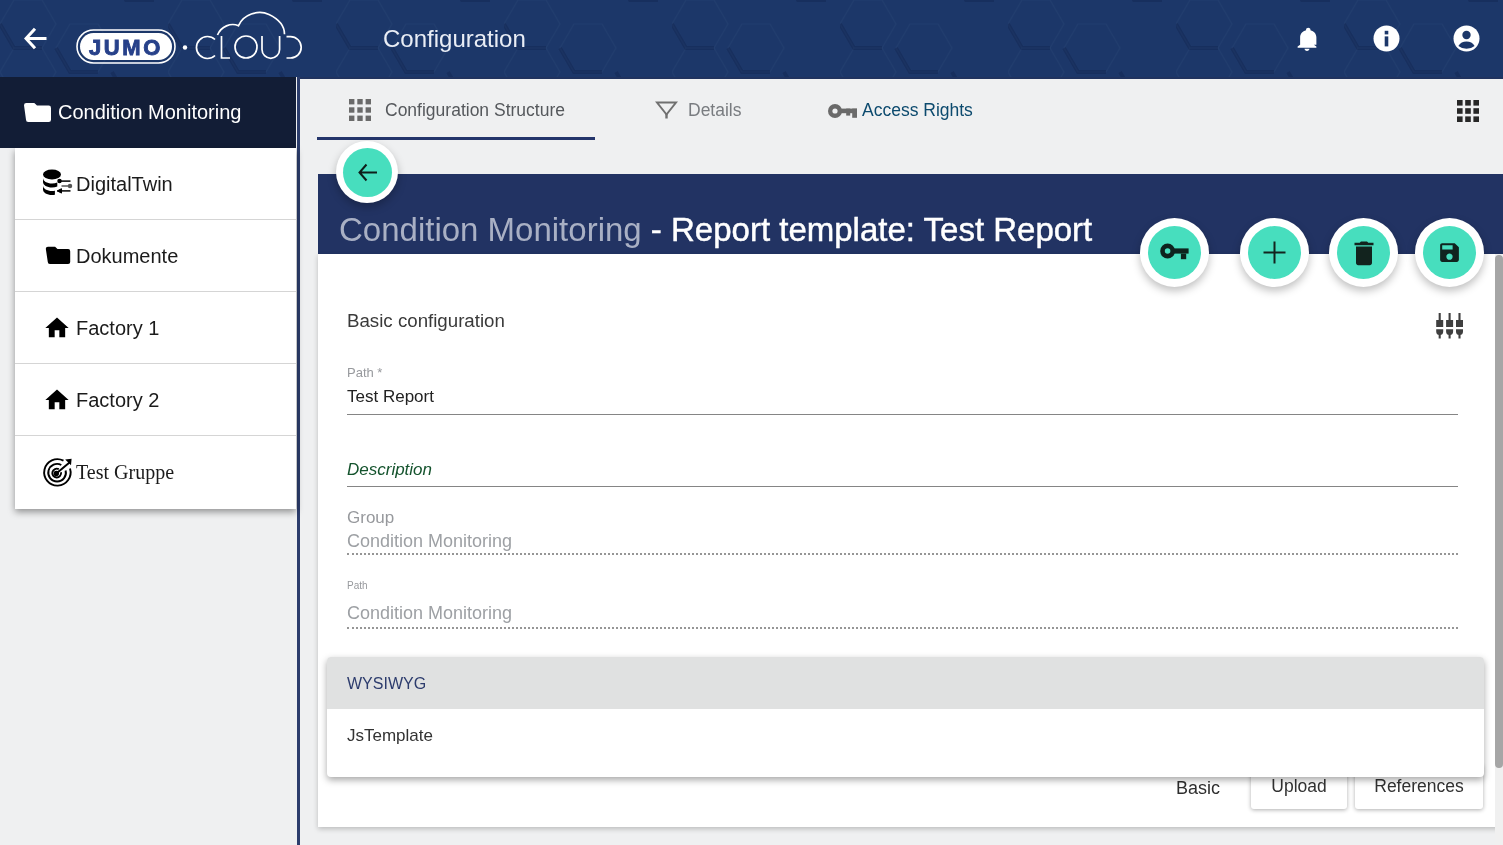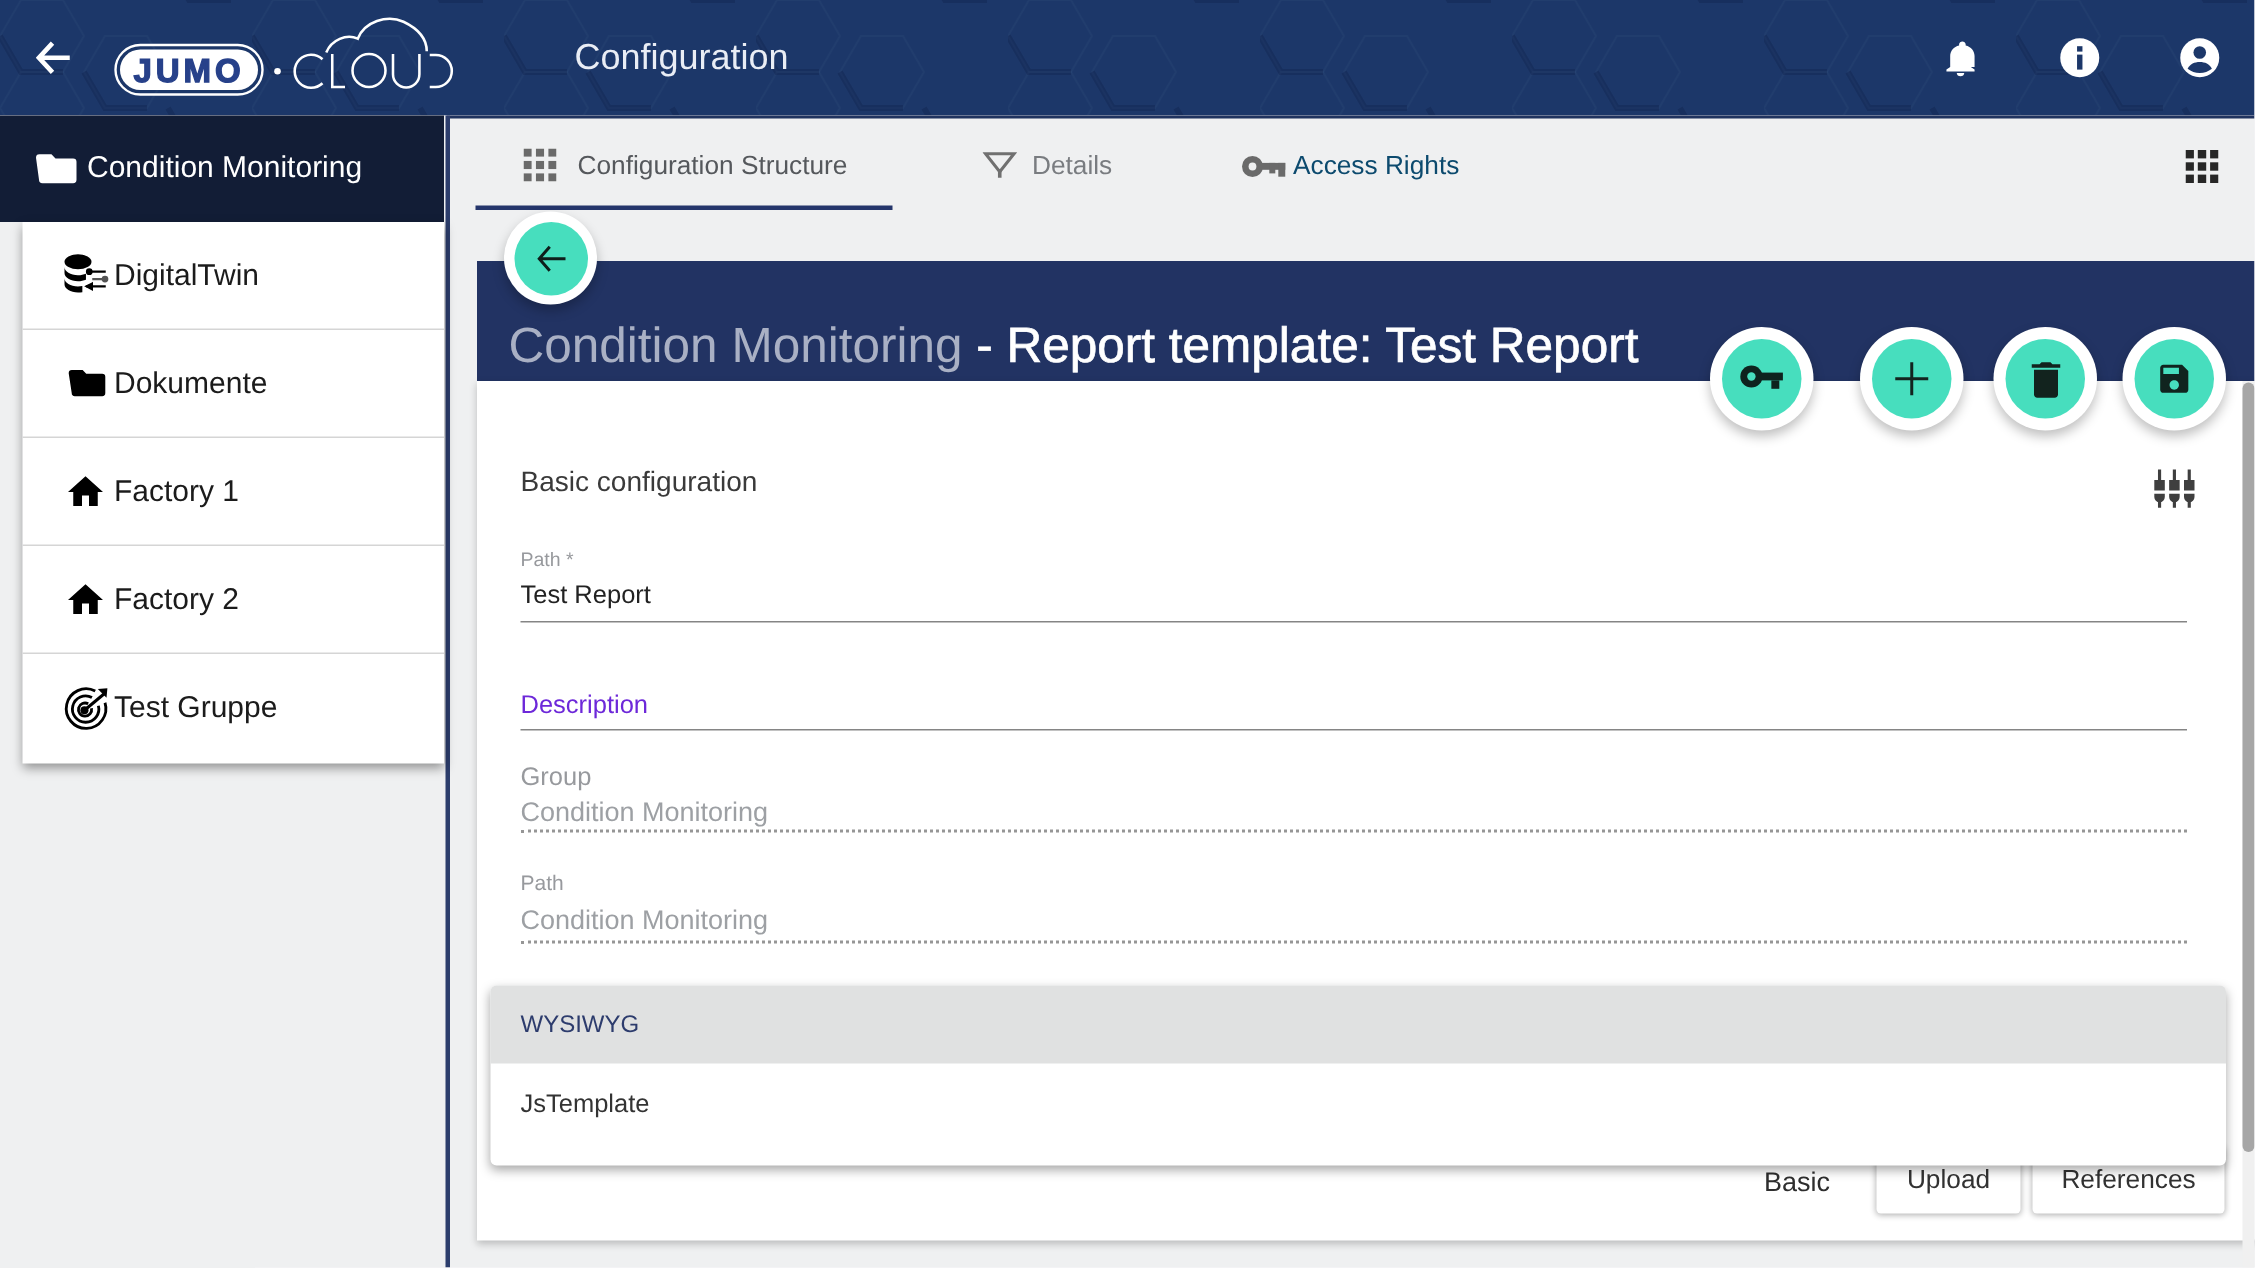--- a/index.html
+++ b/index.html
@@ -115,21 +115,21 @@
         <path fill="#000" d="M10 20v-6h4v6h5v-8h3L12 3 2 12h3v8z"></path>
       </svg>
       <div class="rowtxt">Factory 1</div>
     </div>
     <div class="row" style="top:216px;">
       <svg class="abs" style="left:28px;top:22px;" width="28" height="28" viewBox="0 0 24 24">
         <path fill="#000" d="M10 20v-6h4v6h5v-8h3L12 3 2 12h3v8z"></path>
       </svg>
       <div class="rowtxt">Factory 2</div>
     </div>
-    <div class="row" style="top:288px;border-bottom:none;">
+    <div class="row" style="top:288px;border-bottom:none;font-family:Liberation Serif, serif;">
       <svg class="abs" style="left:27px;top:20px;" width="33" height="32" viewBox="0 0 33 32">
         <g fill="none" stroke="#000" stroke-width="1.9">
           <path d="M21.5 4.7 A 13.2 13.2 0 1 0 28 12.5"></path>
           <path d="M19.3 9 A 8.8 8.8 0 1 0 23.6 14.5"></path>
           <path d="M16.8 13.2 A 4.4 4.4 0 1 0 19 16.2"></path>
         </g>
         <circle cx="14.3" cy="17.5" r="2.7" fill="#000"></circle>
         <path d="M14.3 17.5 L27.5 6.5" stroke="#000" stroke-width="2" fill="none"></path>
         <path d="M23.2 3.4 L29.6 2.8 L29 9.2 Z" fill="#000"></path>
       </svg>
@@ -211,26 +211,26 @@
             <path d="M4.7 2 L4.7 9" fill="none"></path>
             <rect x="1.2" y="9" width="7" height="7" stroke="none"></rect>
             <path d="M1.2 18.2 L8.2 18.2 L8.2 20.4 A 3.5 3.5 0 0 1 1.2 20.4 Z" stroke="none"></path>
             <path d="M4.7 21.5 L4.7 27.5" fill="none"></path>
           </g>
       </g>
     </svg>
     <div class="abs" style="left:29px;top:111px;font-size:13px;color:#97999d;">Path *</div>
     <div class="abs" style="left:29px;top:133px;font-size:17px;color:#222;">Test Report</div>
     <div class="abs" style="left:29px;top:159.5px;width:1111px;height:1px;background:#858585;"></div>
-    <div class="abs" style="left:29px;top:206px;font-size:17px;color:#6d28d9;">Description</div>
+    <div class="abs" style="left:29px;top:206px;font-size:17px;color:#14532d;font-style:italic;">Description</div>
     <div class="abs" style="left:29px;top:232px;width:1111px;height:1px;background:#858585;"></div>
     <div class="abs" style="left:29px;top:254px;font-size:17px;color:#97999d;">Group</div>
     <div class="abs" style="left:29px;top:277px;font-size:18px;color:#9da0a4;">Condition Monitoring</div>
     <div class="abs" style="left:29px;top:299px;width:1111px;height:2px;border-bottom:2px dotted #969696;"></div>
-    <div class="abs" style="left:29px;top:326px;font-size:14px;color:#97999d;">Path</div>
+    <div class="abs" style="left:29px;top:326px;font-size:10px;color:#97999d;">Path</div>
     <div class="abs" style="left:29px;top:349px;font-size:18px;color:#9da0a4;">Condition Monitoring</div>
     <div class="abs" style="left:29px;top:373px;width:1111px;height:2px;border-bottom:2px dotted #969696;"></div>
 
     <div class="abs" style="left:858px;top:524px;font-size:18px;color:#2e2e2e;">Basic</div>
     <div class="abs btnraised" style="left:933px;top:510px;width:96px;height:45px;">Upload</div>
     <div class="abs btnraised" style="left:1037px;top:510px;width:128px;height:45px;">References</div>
   </div>
 
   <div class="abs" id="dropdown" style="left:327px;top:657px;width:1157px;height:120px;background:#fff;border-radius:4px;box-shadow:0 3px 7px rgba(0,0,0,0.35);">
     <div class="abs" style="left:0;top:0;width:1157px;height:52px;background:#e0e1e1;border-radius:4px 4px 0 0;"></div>

